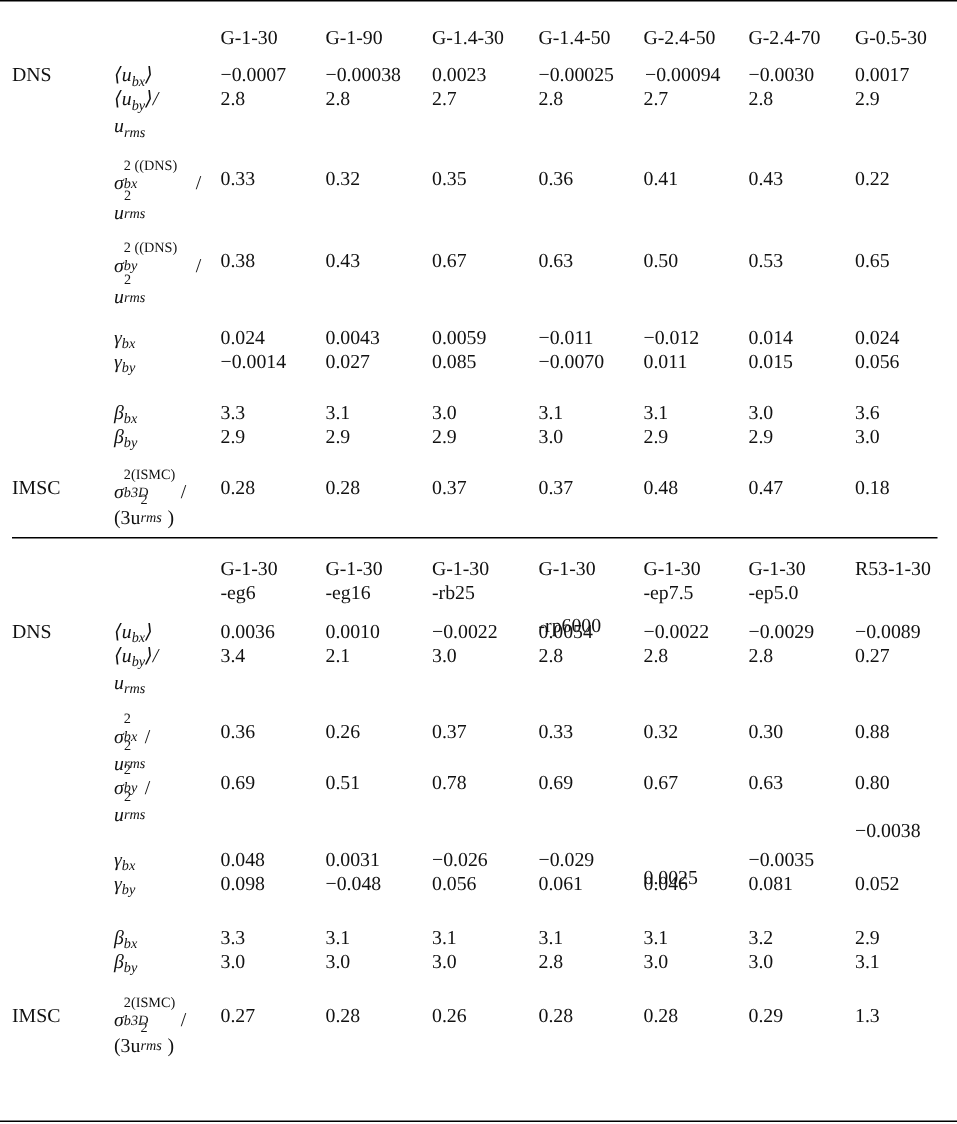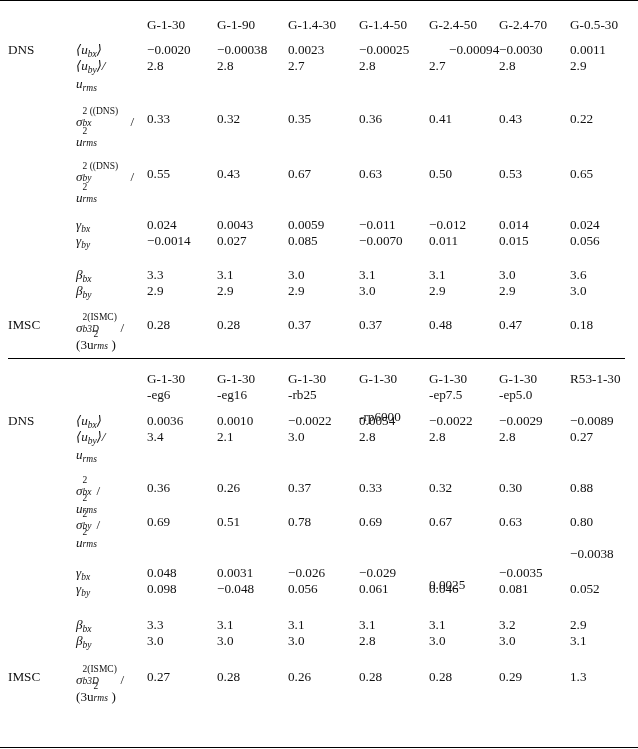--- a/index.html
+++ b/index.html
@@ -34,46 +34,46 @@
     <div class="hdr" style="left:217px;top:17px">G-1-90</div>
     <div class="hdr" style="left:288px;top:17px">G-1.4-30</div>
     <div class="hdr" style="left:359px;top:17px">G-1.4-50</div>
     <div class="hdr" style="left:429px;top:17px">G-2.4-50</div>
     <div class="hdr" style="left:499px;top:17px">G-2.4-70</div>
     <div class="hdr" style="left:570px;top:17px">G-0.5-30</div>
     <div class="grp" style="top:42px">DNS</div>
     <div class="lbl" style="top:42px"><span>⟨u</span><span class="sub">bx</span><span>⟩</span></div>
     <div class="lbl" style="top:58px"><span>⟨u</span><span class="sub">by</span><span>⟩/</span></div>
     <div class="lbl" style="top:76px"><span>u</span><span class="sub">rms</span></div>
-    <div class="cell" style="left:147px;top:42px">−0.0020</div>
+    <div class="cell" style="left:147px;top:42px">−0.0007</div>
     <div class="cell" style="left:217px;top:42px">−0.00038</div>
     <div class="cell" style="left:288px;top:42px">0.0023</div>
     <div class="cell" style="left:359px;top:42px">−0.00025</div>
-    <div class="cell" style="left:449px;top:42px">−0.00094</div>
+    <div class="cell" style="left:430px;top:42px">−0.00094</div>
     <div class="cell" style="left:499px;top:42px">−0.0030</div>
-    <div class="cell" style="left:570px;top:42px">0.0011</div>
+    <div class="cell" style="left:570px;top:42px">0.0017</div>
     <div class="cell" style="left:147px;top:58px">2.8</div>
     <div class="cell" style="left:217px;top:58px">2.8</div>
     <div class="cell" style="left:288px;top:58px">2.7</div>
     <div class="cell" style="left:359px;top:58px">2.8</div>
     <div class="cell" style="left:429px;top:58px">2.7</div>
     <div class="cell" style="left:499px;top:58px">2.8</div>
     <div class="cell" style="left:570px;top:58px">2.9</div>
     <div class="lbl" style="top:111px"><span>σ</span><span class="supsub" style="width:48px"><span class="s1">2 ((DNS)</span><span class="s2">bx</span></span><span class="up">/</span></div>
     <div class="lbl" style="top:131px"><span>u</span><span class="supsub"><span class="s1">2</span><span class="s2">rms</span></span></div>
     <div class="cell" style="left:147px;top:111px">0.33</div>
     <div class="cell" style="left:217px;top:111px">0.32</div>
     <div class="cell" style="left:288px;top:111px">0.35</div>
     <div class="cell" style="left:359px;top:111px">0.36</div>
     <div class="cell" style="left:429px;top:111px">0.41</div>
     <div class="cell" style="left:499px;top:111px">0.43</div>
     <div class="cell" style="left:570px;top:111px">0.22</div>
     <div class="lbl" style="top:166px"><span>σ</span><span class="supsub" style="width:48px"><span class="s1">2 ((DNS)</span><span class="s2">by</span></span><span class="up">/</span></div>
     <div class="lbl" style="top:187px"><span>u</span><span class="supsub"><span class="s1">2</span><span class="s2">rms</span></span></div>
-    <div class="cell" style="left:147px;top:166px">0.55</div>
+    <div class="cell" style="left:147px;top:166px">0.38</div>
     <div class="cell" style="left:217px;top:166px">0.43</div>
     <div class="cell" style="left:288px;top:166px">0.67</div>
     <div class="cell" style="left:359px;top:166px">0.63</div>
     <div class="cell" style="left:429px;top:166px">0.50</div>
     <div class="cell" style="left:499px;top:166px">0.53</div>
     <div class="cell" style="left:570px;top:166px">0.65</div>
     <div class="lbl" style="top:217px"><span>γ</span><span class="sub">bx</span></div>
     <div class="lbl" style="top:233px"><span>γ</span><span class="sub">by</span></div>
     <div class="cell" style="left:147px;top:217px">0.024</div>
     <div class="cell" style="left:217px;top:217px">0.0043</div>

